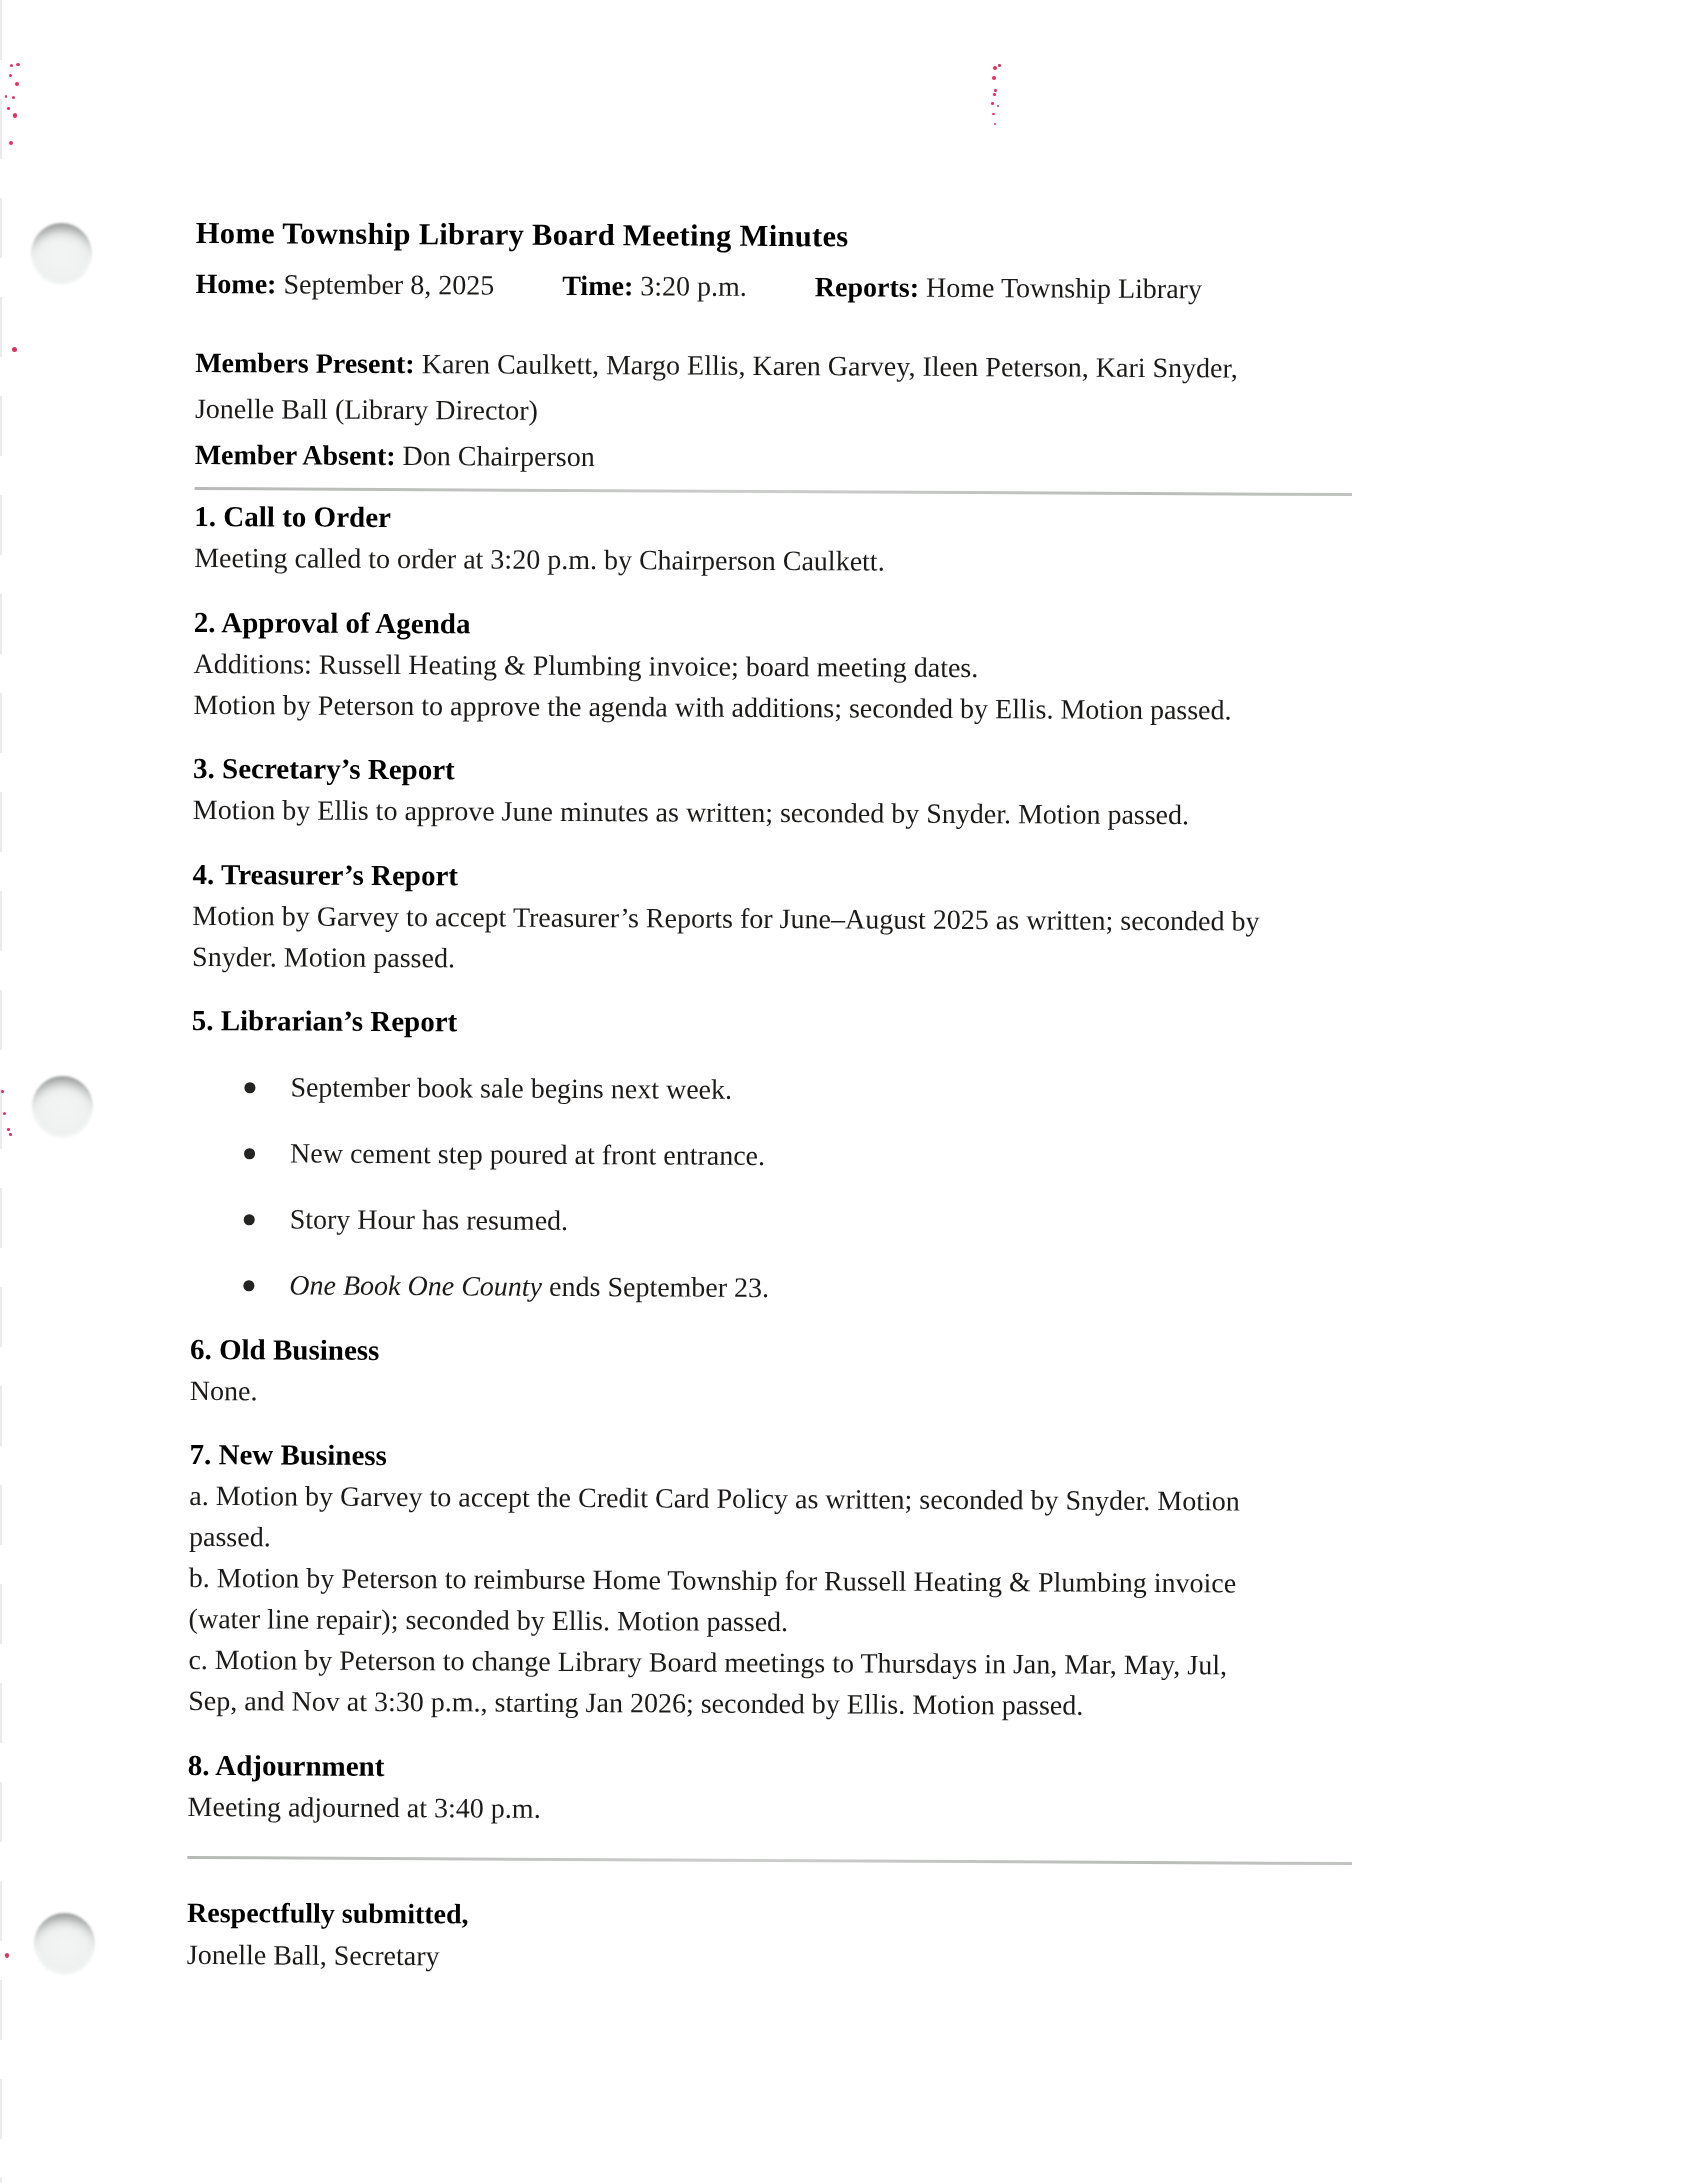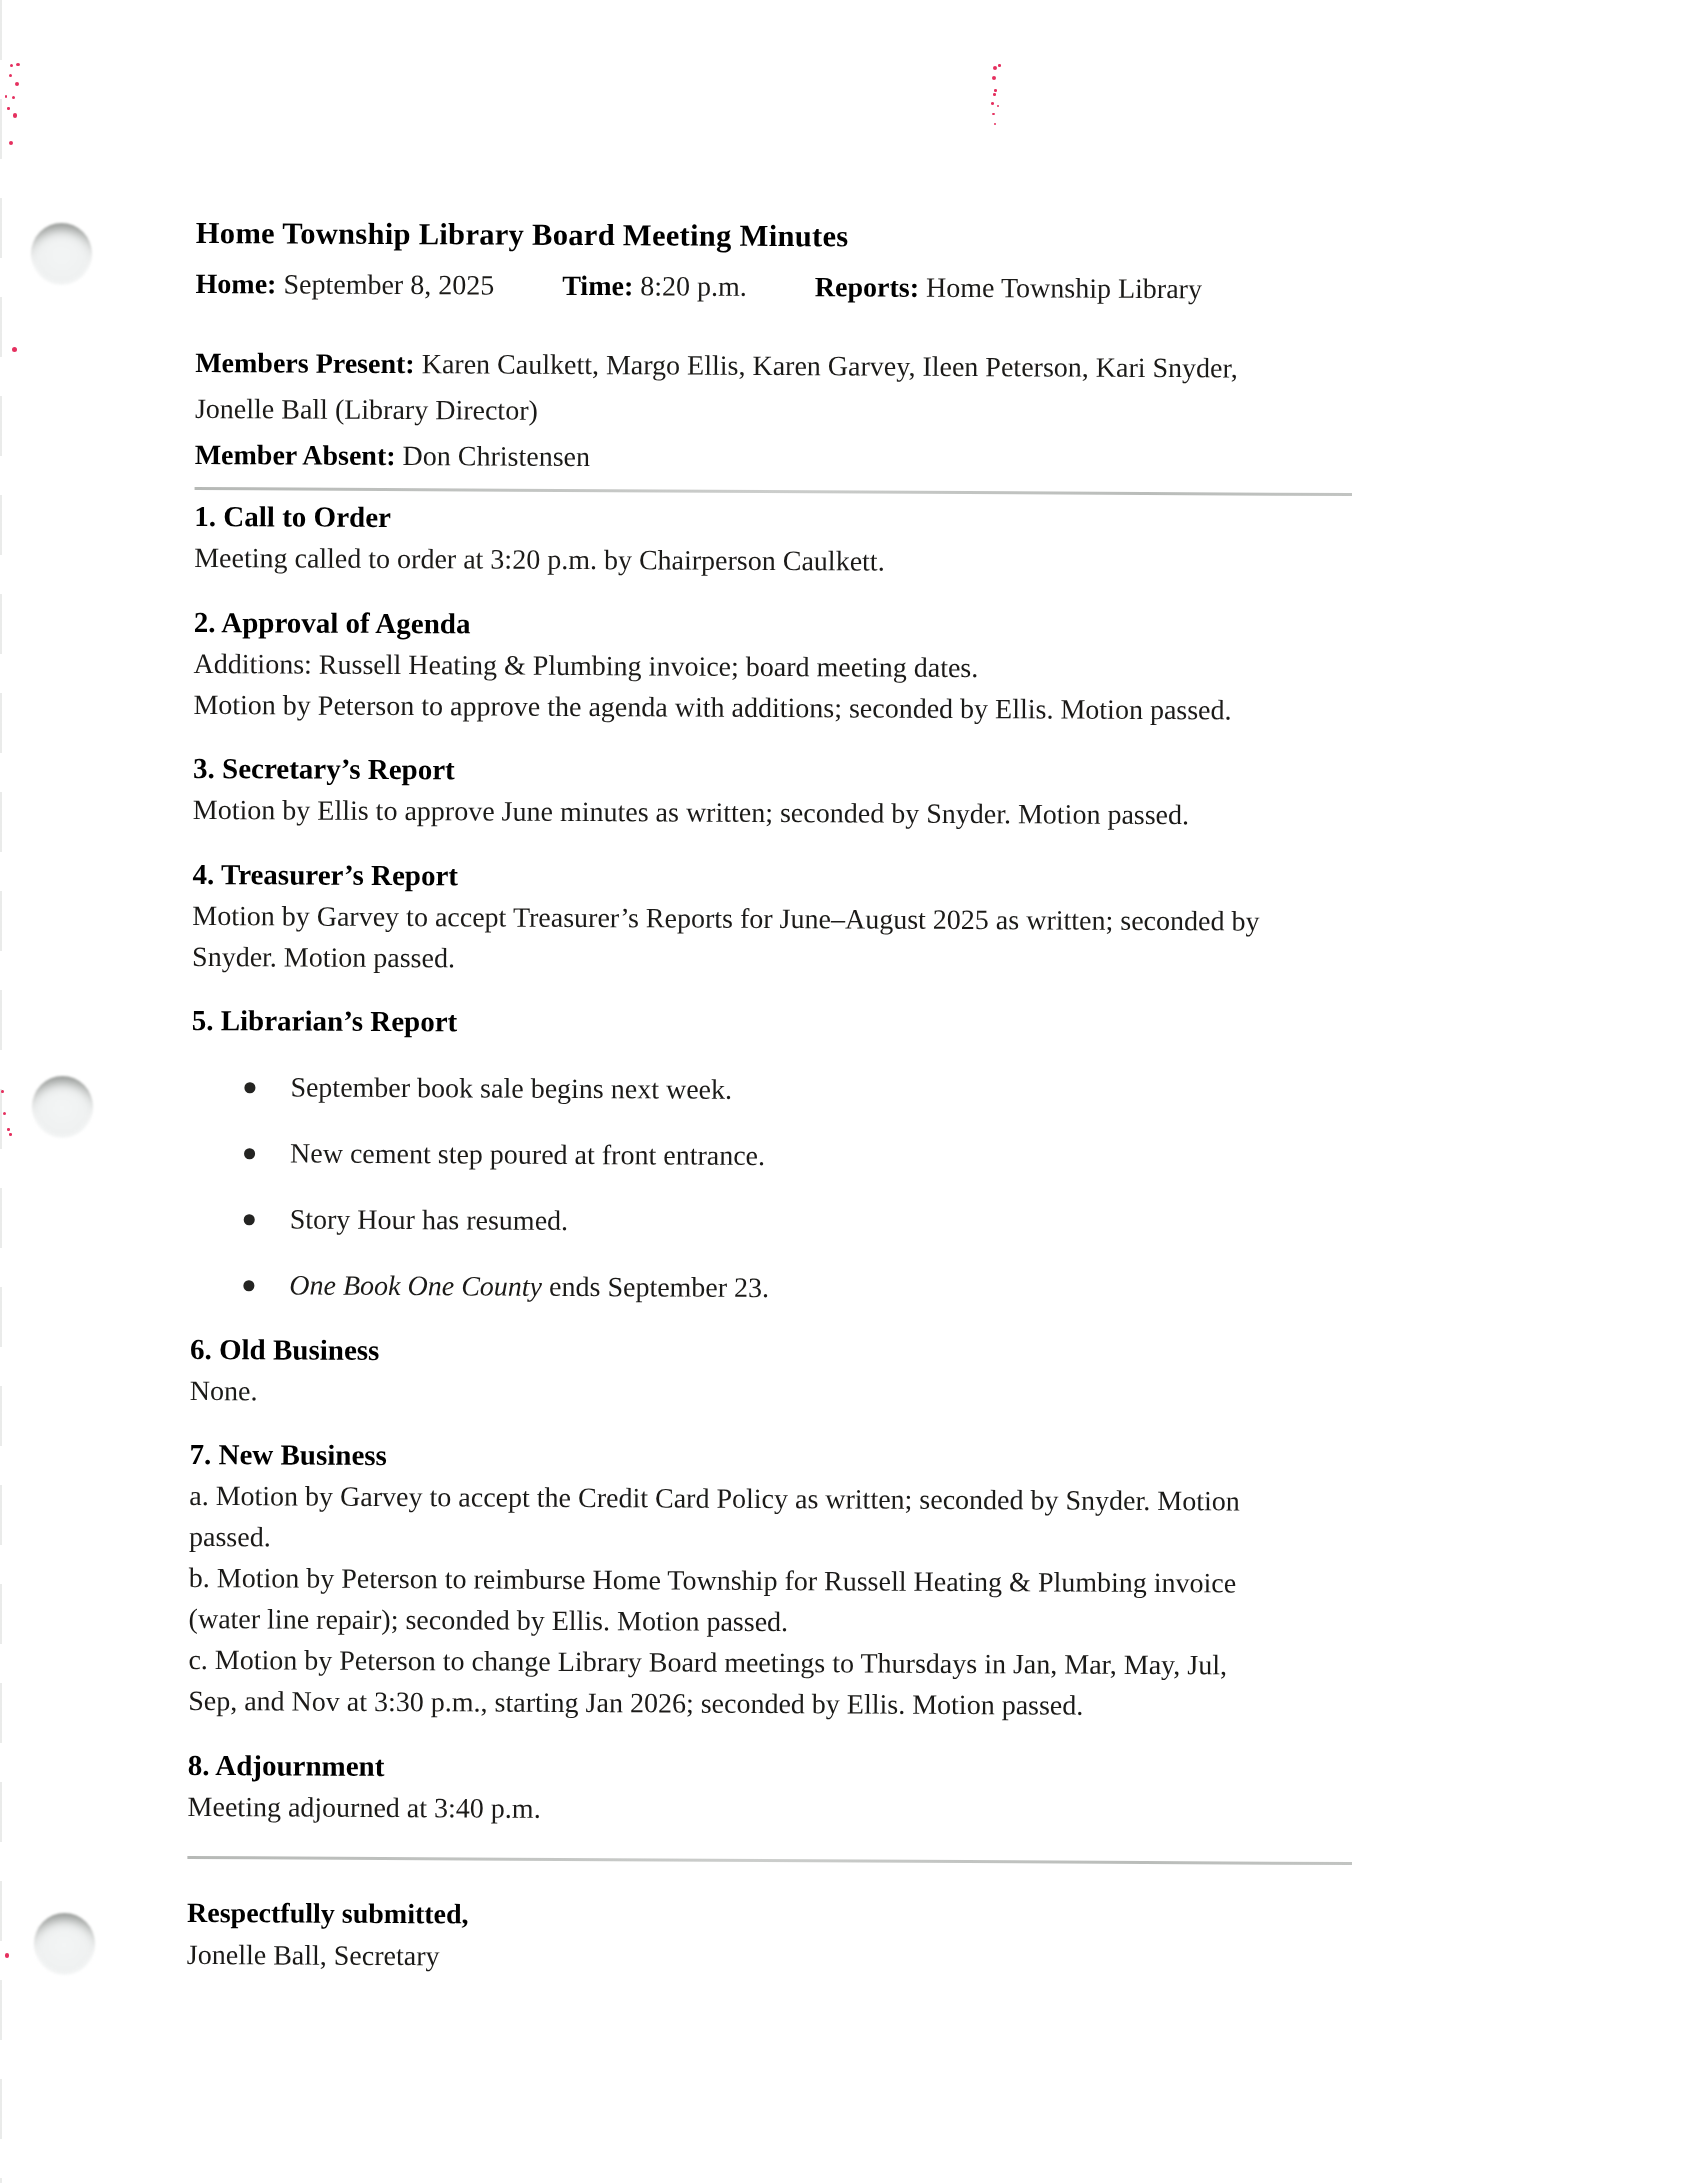--- a/index.html
+++ b/index.html
@@ -105,34 +105,34 @@
   <div class="speck" style="left:4.6px;top:1953px;width:4.6px;height:4.6px;"></div>
 
   <div class="content">
 
     <h1 class="title">Home Township Library Board Meeting Minutes</h1>
 
     <div class="meta">
       <span class="b">Home:</span>
       <span>September 8, 2025</span>
       <span class="b gap">Time:</span>
-      <span>8:20 p.m.</span>
+      <span>3:20 p.m.</span>
       <span class="b gap">Reports:</span>
       <span>Home Township Library</span>
     </div>
 
     <div class="att">
       <div>
         <span class="b">Members Present:</span>
         <span>Karen Caulkett, Margo Ellis, Karen Garvey, Ileen Peterson, Kari Snyder,</span>
       </div>
       <div>Jonelle Ball (Library Director)</div>
       <div>
         <span class="b">Member Absent:</span>
-        <span>Don Christensen</span>
+        <span>Don Chairperson</span>
       </div>
     </div>
 
     <div class="rule"></div>
 
     <div class="sections">
 
       <div class="section">
         <h2>1. Call to Order</h2>
         <p>Meeting called to order at 3:20 p.m. by Chairperson Caulkett.</p>

